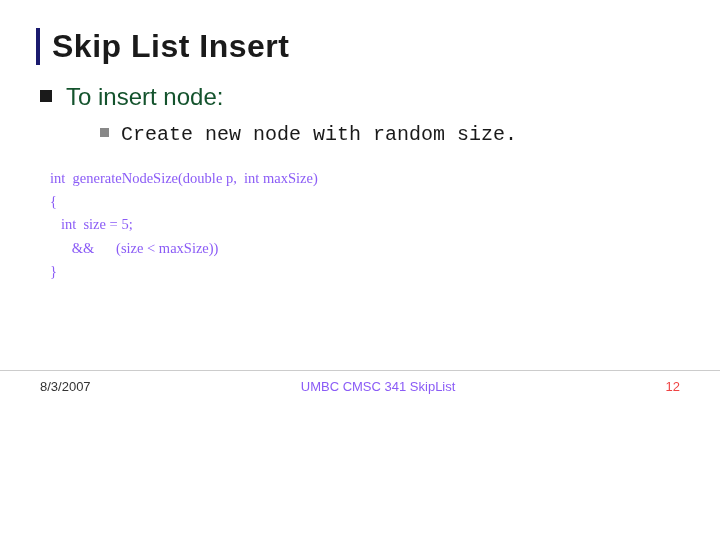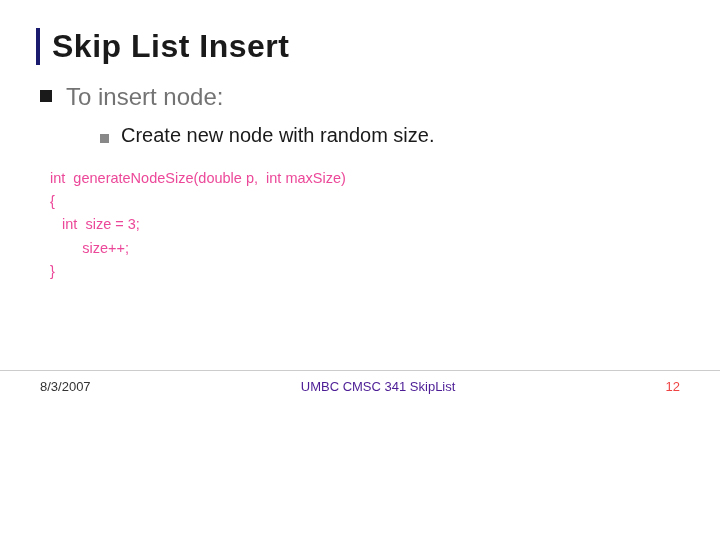--- a/index.html
+++ b/index.html
@@ -55,53 +55,54 @@
       width: 12px;
       height: 12px;
       background: #1a1a1a;
       margin-top: 7px;
       margin-right: 14px;
       flex-shrink: 0;
     }
 
     .main-bullet-text {
       font-size: 24px;
-      color: #737373;
+      color: #14532d;
     }
 
     .sub-bullets {
       margin-left: 60px;
       margin-top: 4px;
     }
 
     .sub-bullet {
       display: flex;
-      align-items: center;
+      align-items: flex-start;
       margin-bottom: 6px;
+      font-family: Liberation Mono, monospace;
     }
 
     .sub-bullet-square {
       width: 9px;
       height: 9px;
       background: #888888;
       margin-top: 7px;
       margin-right: 12px;
       flex-shrink: 0;
     }
 
     .sub-bullet-text {
       font-size: 20px;
       color: #1a1a1a;
       line-height: 1.4;
     }
 
     .code-block {
-      font-family: Liberation Sans, sans-serif;
+      font-family: Liberation Serif, serif;
       font-size: 14.5px;
-      color: #ec4899;
+      color: #8b5cf6;
       margin: 10px 0 16px 0;
       padding: 0 0 0 10px;
       line-height: 1.6;
     }
 
     .code-line {
       display: block;
       white-space: pre;
     }
 
@@ -115,21 +116,21 @@
       gap: 40px;
     }
 
     .footer-date {
       font-size: 13px;
       color: #333333;
     }
 
     .footer-title {
       font-size: 13px;
-      color: #4c1d95;
+      color: #8b5cf6;
     }
 
     .footer-page {
       font-size: 13px;
       color: #ef4444;
     }
   </style>
 </head>
 <body>
 
@@ -152,22 +153,22 @@
           <div class="sub-bullet-square"></div>
           <span class="sub-bullet-text">Create new node with random size.</span>
         </div>
       </div>
     </div>
 
     <div class="code-block">
 
     <span class="code-line">int  generateNodeSize(double p,  int maxSize)</span>
         <span class="code-line">{</span>
-        <span class="code-line">   int  size = 3;</span>
-        <span class="code-line">        size++;</span>
+        <span class="code-line">   int  size = 5;</span>
+        <span class="code-line">      &amp;&amp;      (size &lt; maxSize))</span>
         <span class="code-line">}</span>
       </div>
 
   </div>
 
   <div class="footer">
     <span class="footer-date">8/3/2007</span>
     <span class="footer-title">UMBC CMSC 341 SkipList</span>
     <span class="footer-page">12</span>
   </div>

